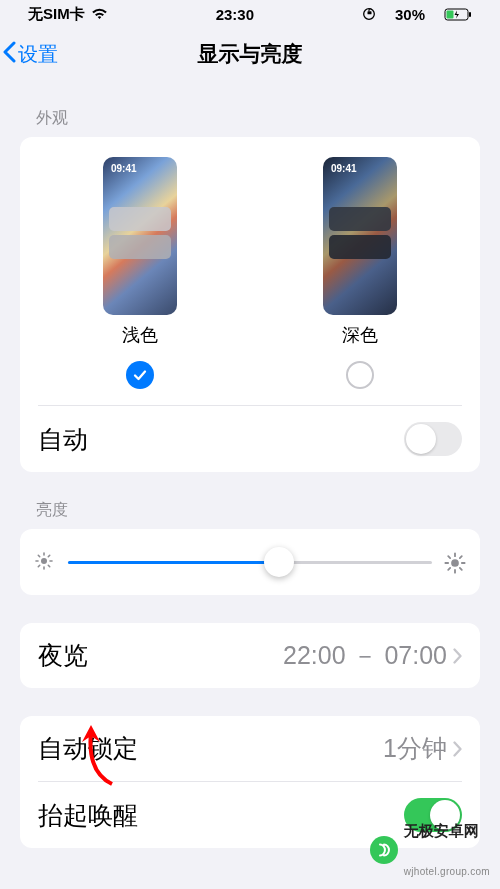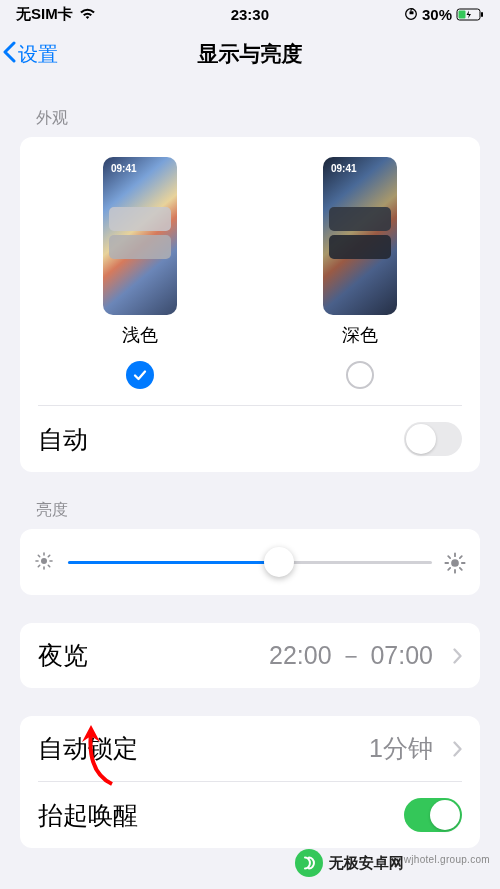--- a/index.html
+++ b/index.html
@@ -10,26 +10,26 @@
     font-family: -apple-system, "Helvetica Neue", Arial, sans-serif;
     color: #000;
     position: relative;
     overflow: hidden;
   }
   .status-bar {
     height: 28px;
     display: flex;
     align-items: center;
     justify-content: space-between;
-    padding: 0 16px;
+    padding: 0 28px;
     font-size: 15px;
     font-weight: 600;
   }
   .status-left { display: flex; align-items: center; gap: 6px; }
-  .status-right { display: flex; align-items: center; gap: 4px; }
+  .status-right { display: flex; align-items: center; gap: 19px; }
   .wifi-icon, .lock-icon, .battery-icon { display: inline-flex; }
   .nav-bar {
     height: 52px;
     display: flex;
     align-items: center;
     position: relative;
     padding: 0 2px;
   }
   .back-btn {
     display: flex;
@@ -117,21 +117,21 @@
     border: 2px solid #c7c7cc;
   }
   .divider { height: 1px; background: #e5e5ea; margin: 0 18px; }
   .row {
     display: flex;
     align-items: center;
     justify-content: space-between;
     padding: 16px 18px;
     font-size: 25px;
   }
-  .row-value { color: #8e8e93; display: flex; align-items: center; gap: 20px; }
+  .row-value { color: #8e8e93; display: flex; align-items: center; gap: 6px; }
   .toggle {
     width: 58px;
     height: 34px;
     border-radius: 17px;
     position: relative;
   }
   .toggle-off { background: #e9e9eb; }
   .toggle-on { background: #34c759; }
   .toggle-knob {
     width: 30px;
@@ -195,21 +195,21 @@
   }
   .wm-logo {
     width: 28px;
     height: 28px;
     border-radius: 50%;
     background: #34c759;
     display: flex;
     align-items: center;
     justify-content: center;
   }
-  .wm-text { display: flex; flex-direction: row; line-height: 1.05; }
+  .wm-text { display: flex; flex-direction: column; line-height: 1.05; gap: 28px; }
   .wm-line1 { font-weight: 700; font-size: 15px; color: #222; }
   .wm-line2 { font-size: 10px; color: #888; letter-spacing: 0.3px; }
   .gap { height: 28px; }
 </style>
 </head>
 <body>
 
 <div class="status-bar">
   <div class="status-left">
     <span>无SIM卡</span>

